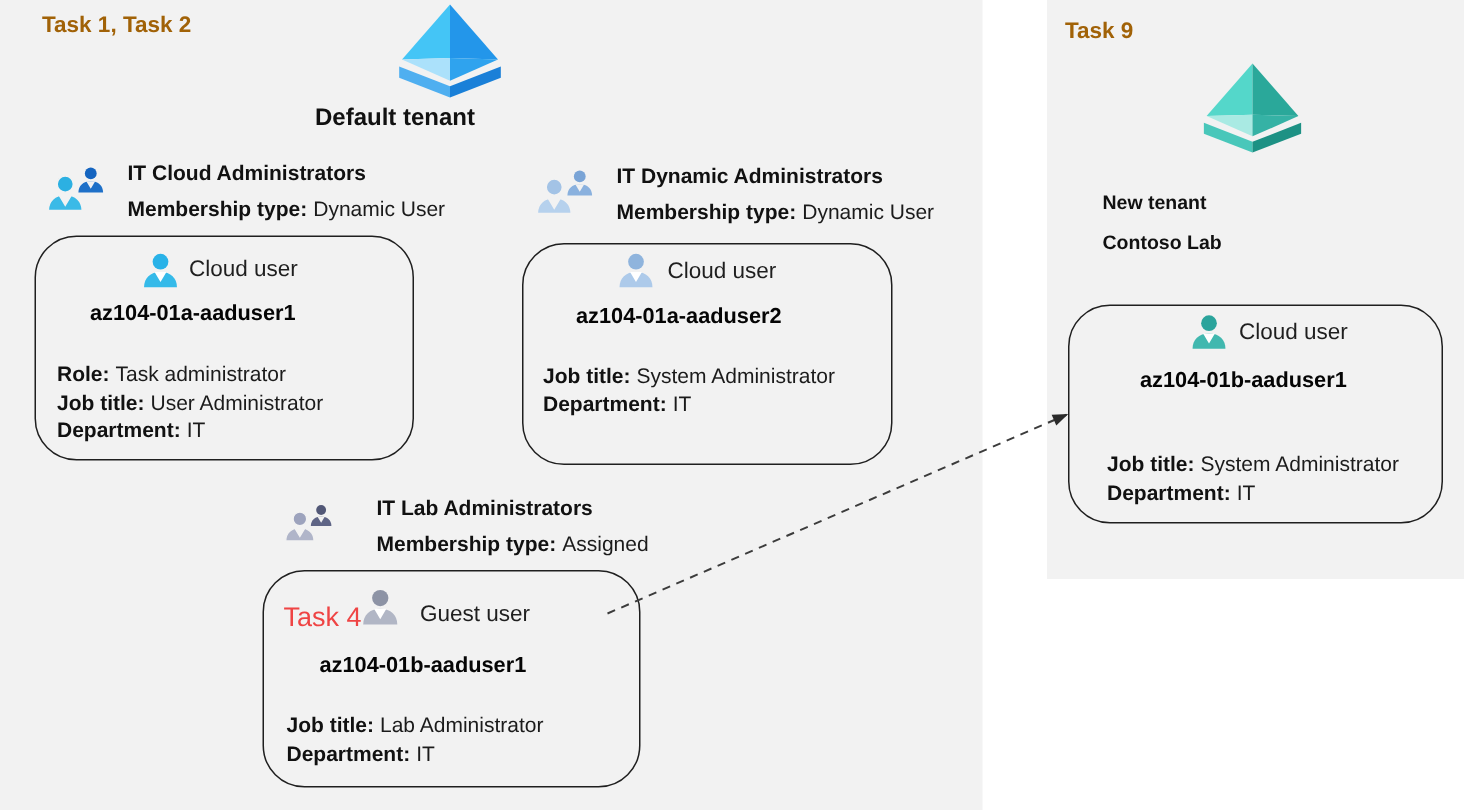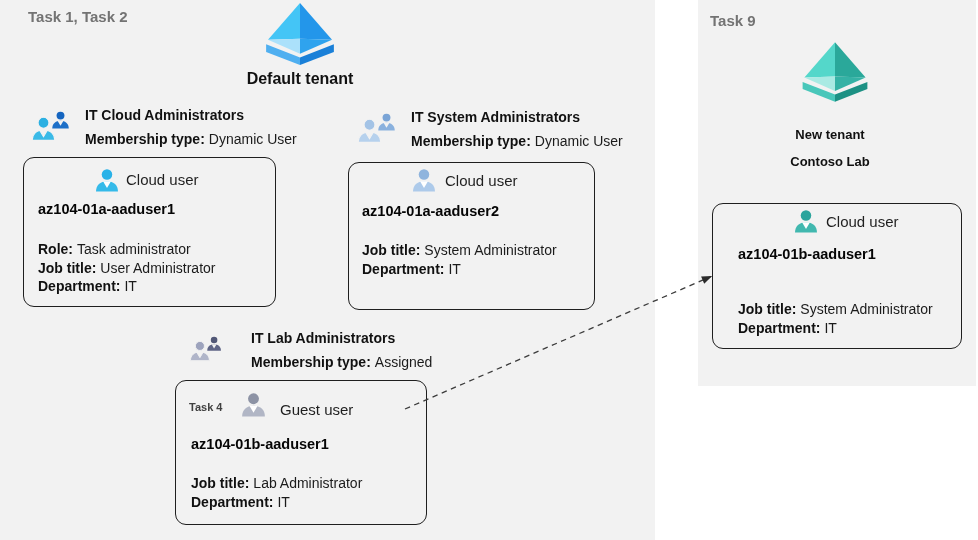--- a/index.html
+++ b/index.html
@@ -5,38 +5,38 @@
   html,body{margin:0;padding:0;background:#ffffff;}
   .canvas{
     position:relative;width:978px;height:540px;overflow:hidden;
     font-family:"Liberation Sans", sans-serif;color:#141414;background:#ffffff;
   }
   .panel{position:absolute;background:#f2f2f2;}
   .panel.left{left:0;top:0;width:655px;height:540px;}
   .panel.right{left:698px;top:0;width:278px;height:386px;}
 
   .abs{position:absolute;}
-  .task-label{position:absolute;font-size:15px;font-weight:700;color:#737373;}
-  .tenant-title{position:absolute;font-size:16px;font-weight:700;text-align:center;color:#111;}
+  .task-label{position:absolute;font-size:15px;font-weight:700;color:#a16207;}
+  .tenant-title{position:absolute;font-size:16px;font-weight:700;color:#111;}
   .tenant-title.two-line div{line-height:27px;font-size:13px;}
 
   .group{position:absolute;display:flex;align-items:flex-start;}
   .group .gtext{margin-left:9px;}
   .group .gtitle{font-size:14px;font-weight:700;line-height:24px;color:#111;}
   .group .gmember{font-size:14px;line-height:24px;color:#1b1b1b;text-align:center;}
   .b{font-weight:700;margin-right:4px;color:#111;}
 
   .user-card{
-    position:absolute;background:transparent;border:1.4px solid #1f1f1f;border-radius:11px;
+    position:absolute;background:transparent;border:1.4px solid #1f1f1f;border-radius:28px;
   }
   .user-card > *{position:absolute;}
   .user-type{font-size:15px;color:#1f1f1f;white-space:nowrap;}
-  .user-name{font-size:14.5px;font-weight:700;white-space:nowrap;color:#050505;}
+  .user-name{font-size:14.5px;font-weight:700;white-space:nowrap;color:#050505;margin-left:22px;}
   .fields{font-size:14px;line-height:18.5px;white-space:nowrap;color:#1b1b1b;}
-  .card-task{font-size:11px;font-weight:700;color:#404040;white-space:nowrap;}
+  .card-task{font-size:18px;font-weight:400;color:#ef4444;white-space:nowrap;}
 
   svg.person{overflow:visible;}
   .person.cyan{--hc:#29b2e8;--bc:#35bae9;--notch:#ffffff;}
   .person.steel{--hc:#8fb4dd;--bc:#adcaea;--notch:#ffffff;}
   .person.slate{--hc:#8d93a5;--bc:#b1b6c5;--notch:#ffffff;}
   .person.tealp{--hc:#2ba49c;--bc:#41b8af;--notch:#ffffff;}
 
   .group-icon .front{stroke:#f2f2f2;stroke-width:0.9;}
   .group-icon.g1 .back{--hc:#1565c0;--bc:#1e70c8;--notch:#f2f2f2;}
   .group-icon.g1 .front{--hc:#2cb0e2;--bc:#3abae7;--notch:#f2f2f2;}
@@ -98,21 +98,21 @@
       <div class="gmember"><span class="b">Membership type:</span><span>Dynamic User</span></div>
     </div>
   </div>
 
   <div class="group" style="left:354px;top:105px">
     <svg class="group-icon g2" width="48" height="36" viewBox="0 0 48 36" style="margin-top:6px">
       <use class="back" href="#p" x="22" y="1" width="21" height="21"></use>
       <use class="front" href="#p" x="1" y="6" width="29" height="29"></use>
     </svg>
     <div class="gtext">
-      <div class="gtitle">IT System Administrators</div>
+      <div class="gtitle">IT Dynamic Administrators</div>
       <div class="gmember"><span class="b">Membership type:</span><span>Dynamic User</span></div>
     </div>
   </div>
 
   <div class="user-card" style="left:23px;top:157px;width:251px;height:148px">
     <svg class="person cyan" style="left:69px;top:9px" width="28" height="28" viewBox="0 0 24 24">
         <use href="#p"></use>
       </svg>
     <div class="user-type" style="left:102px;top:13px">Cloud user</div>
     <div class="user-name" style="left:14px;top:43px">az104-01a-aaduser1</div>

